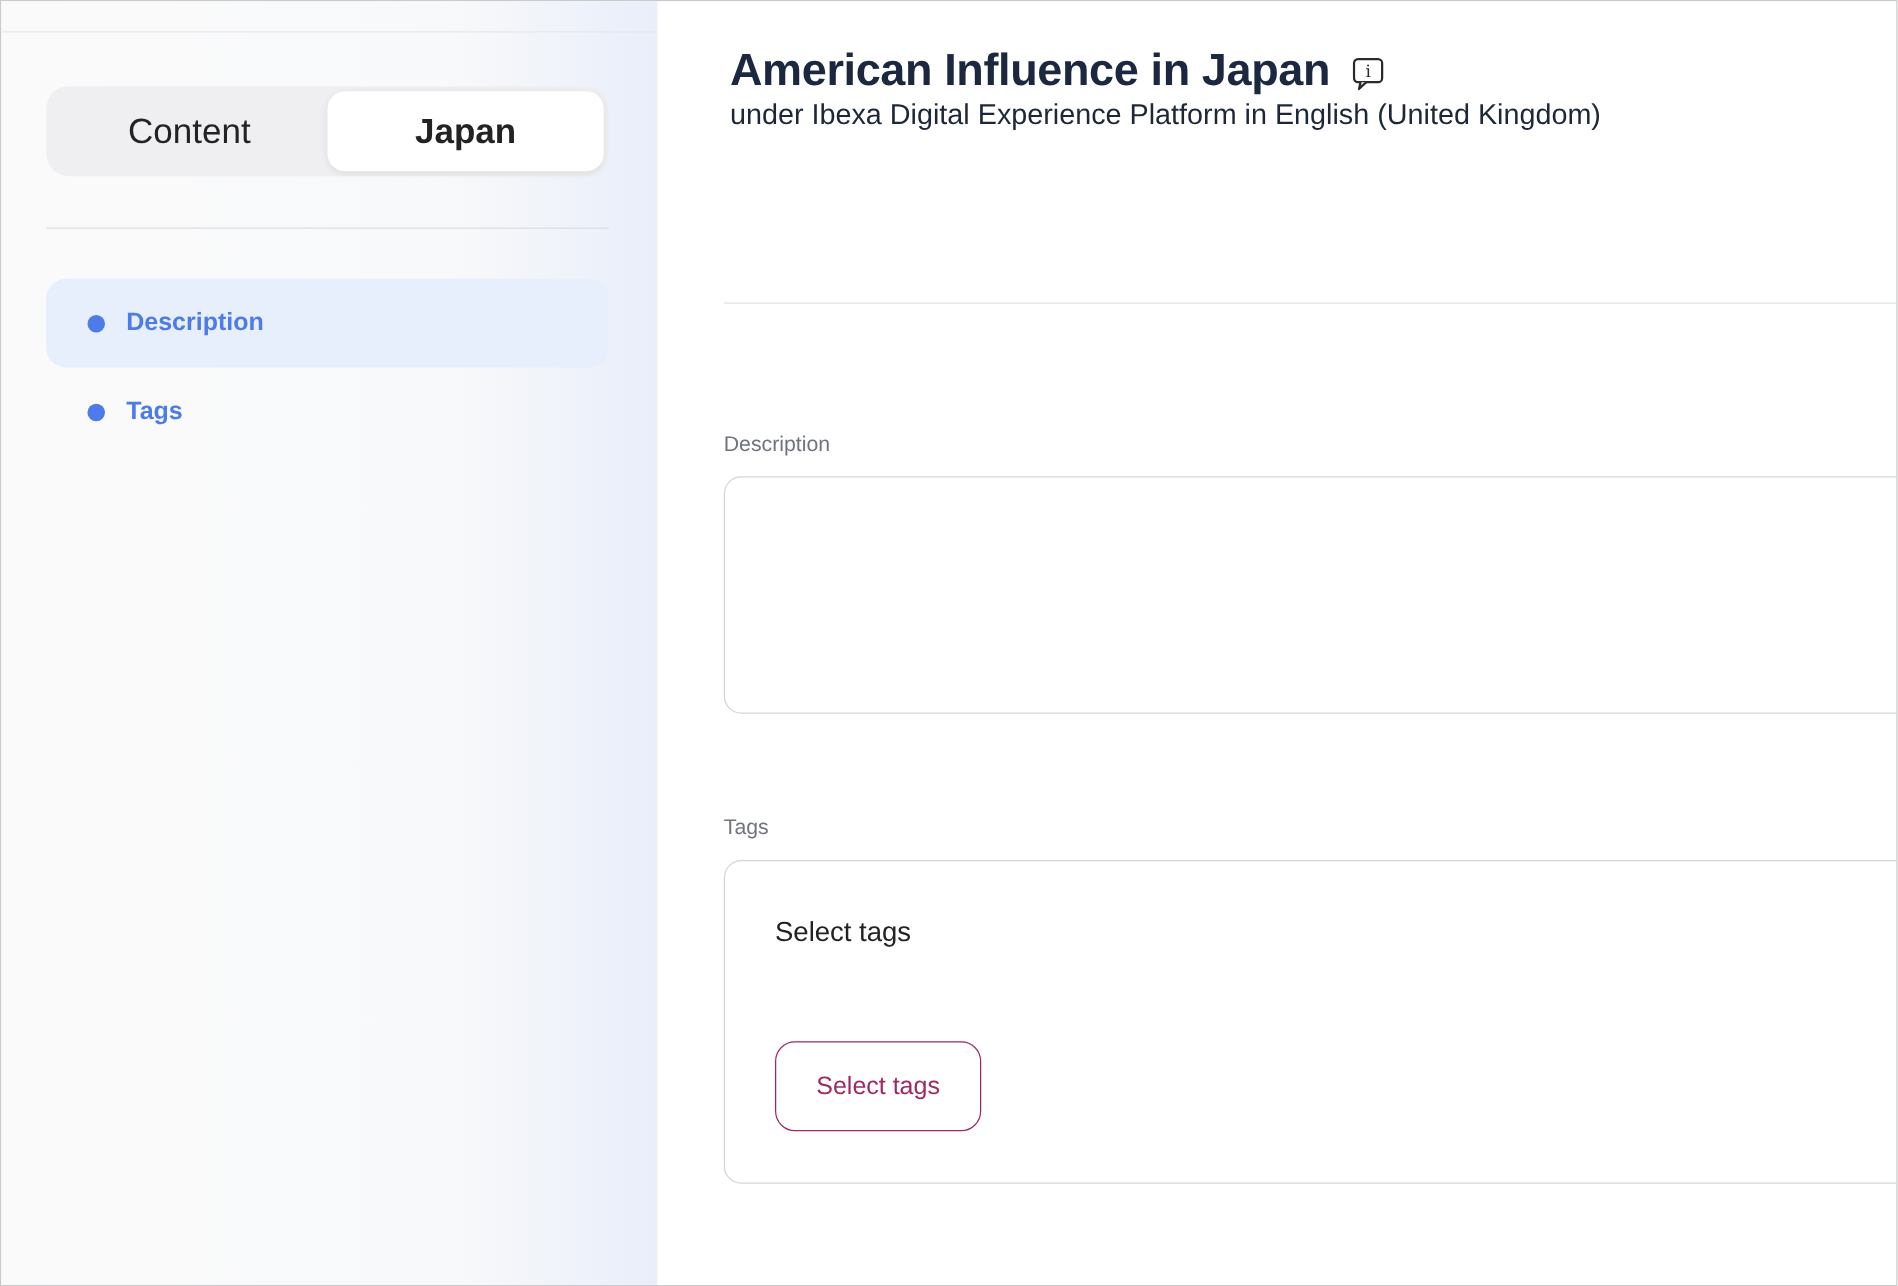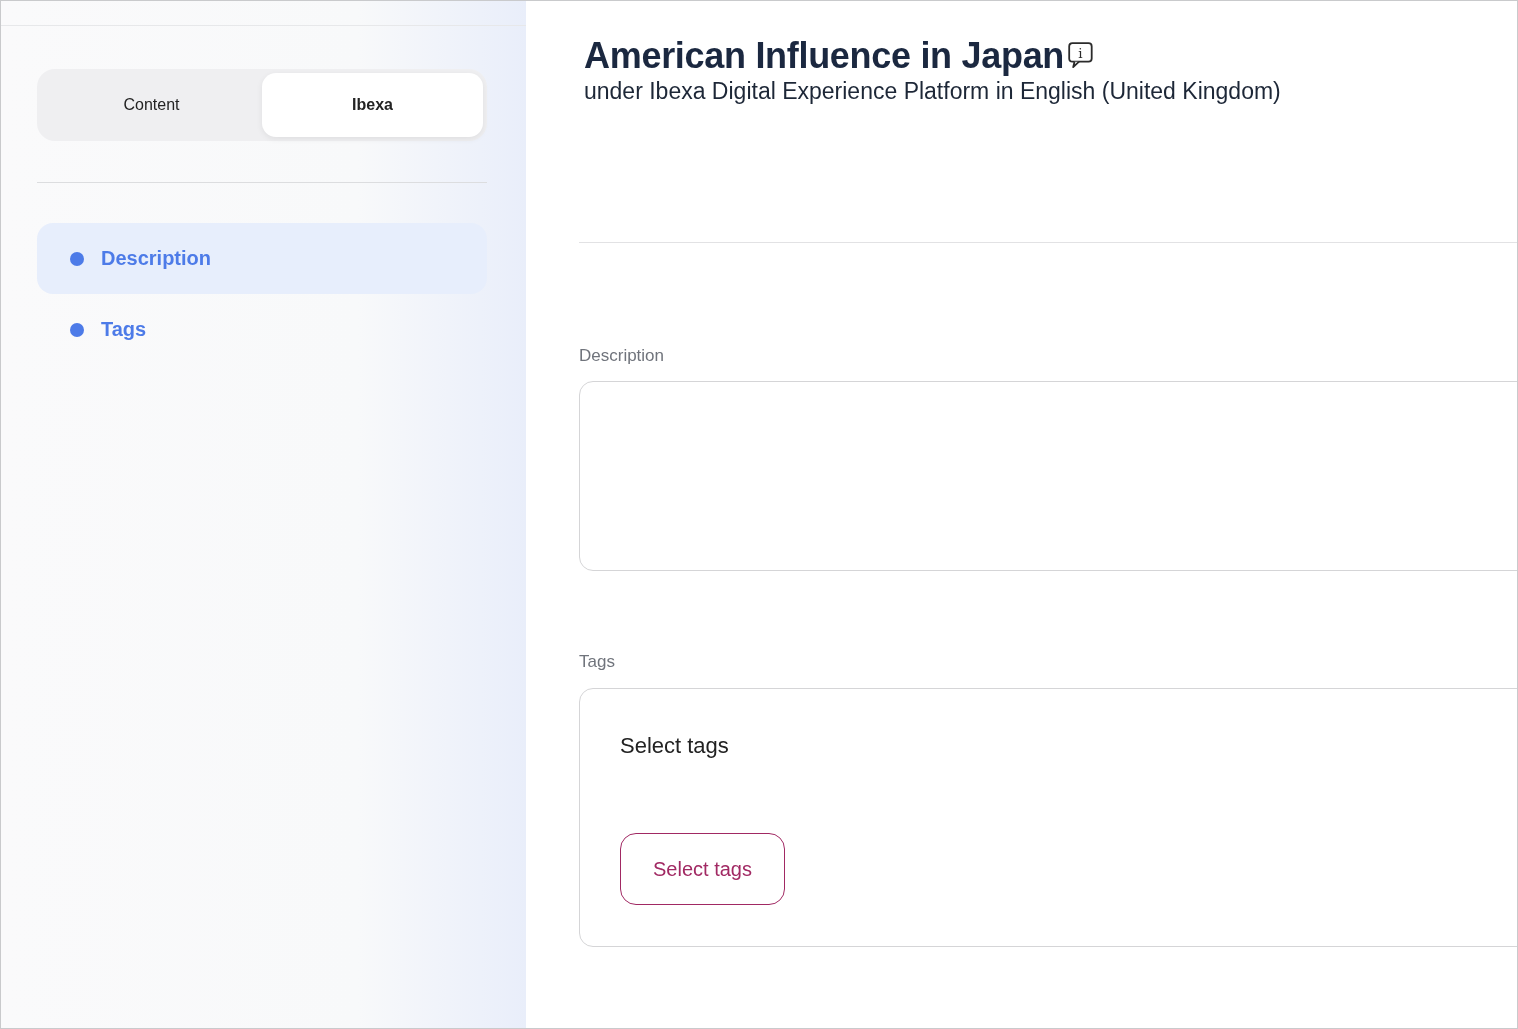--- a/index.html
+++ b/index.html
@@ -29,21 +29,21 @@
     border-bottom:1px solid #e7e8ea;
   }
   .sidebar-inner{padding:0 39px 0 36px;}
   .tab-toggle{
     margin-top:43px;height:72px;
     background:#efeff1;border-radius:18px;
     display:flex;align-items:stretch;padding:4px;
   }
   .tab{
     flex:1;display:flex;align-items:center;justify-content:center;
-    font-size:16px;color:#232323;background:transparent;border:none;
+    font-size:28px;color:#232323;background:transparent;border:none;
     border-radius:14px;cursor:pointer;font-family:inherit;
   }
   .tab.active{
     background:#ffffff;font-weight:700;
     box-shadow:0 2px 6px rgba(0,0,0,0.07);
   }
   .side-divider{
     margin-top:41px;height:1px;background:#dcdddf;border:none;
   }
   .side-nav{margin-top:40px;display:flex;flex-direction:column;}
@@ -61,21 +61,21 @@
     font-size:20px;font-weight:700;color:var(--accent-blue);
   }
 
   
   .main{
     flex:1;background:#ffffff;height:100%;
     padding-left:53px;overflow:hidden;
   }
   .title-row{
     margin-top:33px;margin-left:5px;
-    display:flex;align-items:flex-start;gap:4px;
+    display:flex;align-items:center;gap:18px;
   }
   .page-title{
     font-size:36px;line-height:44px;font-weight:800;
     color:var(--title-navy);letter-spacing:-0.3px;
   }
   .info-icon{
     margin-top:8px;cursor:pointer;background:none;border:none;padding:0;line-height:0;
   }
   .subtitle{
     margin-left:5px;
@@ -113,21 +113,21 @@
 </style>
 </head>
 <body>
 
 <aside class="sidebar">
   <div class="topstrip"></div>
   <div class="sidebar-inner">
 
     <div class="tab-toggle">
       <button class="tab">Content</button>
-      <button class="tab active">Ibexa</button>
+      <button class="tab active">Japan</button>
     </div>
 
     <hr class="side-divider">
 
     <nav class="side-nav">
       <div class="nav-item active">
         <span class="nav-dot"></span>
         <span class="nav-label">Description</span>
       </div>
       <div class="nav-item">

